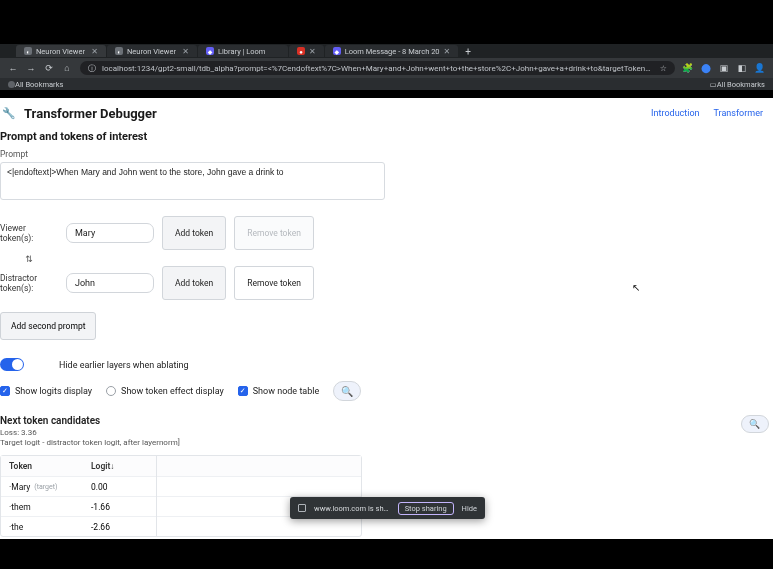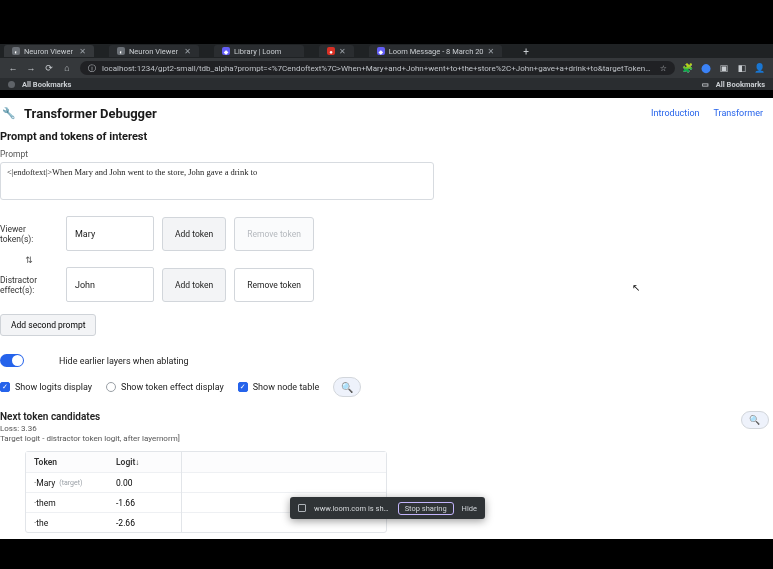--- a/index.html
+++ b/index.html
@@ -1,66 +1,66 @@
 <!DOCTYPE html>
 <html><head>
 <meta charset="utf-8">
 <style>
 * { margin: 0; padding: 0; box-sizing: border-box; font-family: -apple-system, BlinkMacSystemFont, "Segoe UI", Roboto, Helvetica, Arial, sans-serif; }
 body { width: 773px; height: 569px; background: #000; overflow: hidden; position: relative; }
 
 
 .browser-top { background: #000; height: 44px; }
-.tab-strip { height: 14px; background: #1f2224; display: flex; align-items: center; padding: 0 4px; gap: 15px; font-size: 8px; color: #c9cdd1; }
+.tab-strip { height: 14px; background: #1f2224; display: flex; align-items: center; padding: 0 16px; gap: 1px; font-size: 8px; color: #c9cdd1; }
 .tab { display: flex; align-items: center; gap: 4px; height: 12px; padding: 0 8px; background: #2a2d30; border-radius: 3px 3px 0 0; position: relative; min-width: 90px; }
 .tab.active { background: #35383b; }
 .tab .favicon { width: 8px; height: 8px; border-radius: 2px; background: #6b7076; flex-shrink: 0; display:flex;align-items:center;justify-content:center;font-size:6px;color:#fff; }
 .tab .tlabel { white-space: nowrap; overflow: hidden; text-overflow: ellipsis; flex: 1; font-size: 7.5px; }
 .tab .tclose { font-size: 8px; color: #9aa0a6; cursor: pointer; }
 .newtab { color:#c9cdd1; font-size:10px; padding:0 6px; cursor:pointer; }
 
 .addr-row { height: 20px; background: #35383b; display:flex; align-items:center; padding: 0 8px; gap:8px; }
 .nav-icon { width:10px; height:10px; display:flex;align-items:center;justify-content:center; color:#c9cdd1; font-size:9px; }
 .addr-bar { flex:1; height:14px; background:#202124; border-radius:7px; display:flex;align-items:center; padding:0 8px; gap:6px; color:#bfc3c8; font-size:8px; overflow:hidden; }
 .addr-bar .lock { font-size:8px; }
 .addr-text { white-space:nowrap; overflow:hidden; text-overflow:ellipsis; flex:1; }
 .addr-icons { display:flex; gap:8px; }
 .addr-icons .ic { width:10px;height:10px;color:#c9cdd1;font-size:9px;display:flex;align-items:center;justify-content:center; }
 
 .bookmark-row { height:12px; background:#2a2d30; display:flex;align-items:center; justify-content:space-between; padding:0 8px; font-size:7.5px; color:#c9cdd1; }
-.bookmark-row .bk { display:flex;align-items:center;gap:7px;font-weight:bold; }
+.bookmark-row .bk { display:flex;align-items:center;gap:0; }
 .bookmark-row .bk .dot{width:7px;height:7px;border-radius:50%;background:#5f6368;}
 
 
 .page { position:absolute; top:98px; left:0; right:0; bottom:30px; background:#fff; overflow:hidden; }
 .hdr { display:flex; align-items:center; justify-content:space-between; padding:6px 10px 4px 0; }
 .hdr-left { display:flex;align-items:center;gap:6px; }
 .logo { width:18px;height:18px; display:flex;align-items:center;justify-content:center;font-size:11px; }
 .hdr-title { font-size:13px; font-weight:700; color:#1a1a1a; }
 .hdr-links { display:flex; gap:14px; font-size:9px; }
 .hdr-links a { color:#2563eb; text-decoration:none; }
 
 .section-title { font-size:11px; font-weight:700; color:#1a1a1a; margin:4px 0 6px 0; }
 .small-label { font-size:8.5px; color:#555; margin-bottom:3px; display:block; }
 
 .content { padding:0 0 0 0; }
 
-.prompt-box { width:434px; height:38px; border:1px solid #d7dbe0; border-radius:3px; padding:4px 6px; font-family: Liberation Serif, serif; font-size:8.5px; color:#222; resize:none; background:#fff; }
+.prompt-box { width:385px; height:38px; border:1px solid #d7dbe0; border-radius:3px; padding:4px 6px; font-family: Liberation Sans, sans-serif; font-size:8.5px; color:#222; resize:none; background:#fff; }
 
 .token-rows { margin-top:12px; }
 .token-row { display:flex; align-items:center; gap:8px; margin-bottom:6px; }
 .token-row-label { font-size:8.5px; color:#333; width:58px; }
 .swap-icon { width:58px; text-align:center; font-size:9px; color:#555; margin:-2px 0 2px 0; }
-.token-pill { width:88px; height:35px; border:1px solid #d2d6db; border-radius:2px; background:#fff; display:flex;align-items:center; padding:0 8px; font-size:9px; color:#222; }
+.token-pill { width:88px; height:20px; border:1px solid #d2d6db; border-radius:7px; background:#fff; display:flex;align-items:center; padding:0 8px; font-size:9px; color:#222; }
 .btn { height:20px; padding:16px 12px; border-radius:3px; border:1px solid #d2d6db; background:#f3f4f6; font-size:8.5px; color:#222; display:flex;align-items:center; cursor:pointer; }
 .btn.ghost { background:#fff; }
 .btn.disabled { color:#b5b9be; background:#fafbfc; cursor:default; }
 
 .submit-btn { margin-top:8px; height:22px; padding:0 12px; border-radius:3px; border:1px solid #cfd3d8; background:#f3f4f6; font-size:9px; font-weight:500; display:inline-flex;align-items:center; cursor:pointer; }
-.add-second { margin-top:6px; height:22px; padding:0 10px; border-radius:3px; border:1px solid #cfd3d8; background:#f3f4f6; font-size:8.5px; display:inline-flex;align-items:center; cursor:pointer; }
+.add-second { margin-top:6px; height:28px; padding:0 10px; border-radius:3px; border:1px solid #cfd3d8; background:#f3f4f6; font-size:8.5px; display:inline-flex;align-items:center; cursor:pointer; }
 
 .toggle-row { margin-top:18px; display:flex;align-items:center;gap:8px; }
 .toggle { width:24px;height:13px;border-radius:7px;background:#2563eb;position:relative; cursor:pointer;}
 .toggle .knob{position:absolute;right:1px;top:1px;width:11px;height:11px;border-radius:50%;background:#fff;}
 .toggle-label { font-size:9px; color:#222;padding-left:27px; }
 
 .check-row { margin-top:10px; display:flex;align-items:center;gap:14px; }
 .chk { display:flex;align-items:center;gap:5px; font-size:9px; color:#222; }
 .chk .box { width:10px;height:10px;border:1px solid #9aa0a6;border-radius:2px;display:flex;align-items:center;justify-content:center;font-size:7px;color:#fff; }
 .chk .box.checked { background:#2563eb;border-color:#2563eb; }
@@ -88,21 +88,21 @@
 
 
 .share-toast { position:absolute; left:290px; bottom:50px; width:195px; height:22px; background:#2f3336; border-radius:3px; display:flex;align-items:center; padding:0 8px; gap:8px; box-shadow:0 2px 8px rgba(0,0,0,0.4); }
 .share-toast .si { width:8px;height:8px;border:1px solid #aeb3b8;border-radius:1px; }
 .share-toast .st-text { flex:1; font-size:7.5px; color:#d6d9dc; white-space:nowrap;overflow:hidden;text-overflow:ellipsis;}
 .share-toast .st-btn { font-size:7.5px; color:#cfd3d8; border:1px solid #c4b5fd; border-radius:3px; padding:1px 6px; cursor:pointer;}
 .share-toast .st-hide { font-size:7.5px; color:#cfd3d8; cursor:pointer;}
 
 .cursor { position:absolute; left:632px; top:282px; font-size:10px; color:#000; }
 
-.cand-table-wrap { position:relative; width:362px;margin-left:25px; }
+.cand-table-wrap { position:relative; width:362px; }
 </style>
 </head>
 <body>
 
 <div class="browser-top"></div>
 
 <div class="tab-strip">
   <div class="tab active">
     <span class="favicon">◐</span>
     <span class="tlabel">Neuron Viewer</span>
@@ -184,21 +184,21 @@
           </div>
         <div class="btn">
             <span>Add token</span>
           </div>
         <div class="btn disabled">
             <span>Remove token</span>
           </div>
       </div>
       <div class="swap-icon">⇅</div>
       <div class="token-row">
-        <span class="token-row-label">Distractor effect(s):</span>
+        <span class="token-row-label">Distractor token(s):</span>
         <div class="token-pill">
             <span>John</span>
           </div>
         <div class="btn">
             <span>Add token</span>
           </div>
         <div class="btn ghost">
             <span>Remove token</span>
           </div>
       </div>

